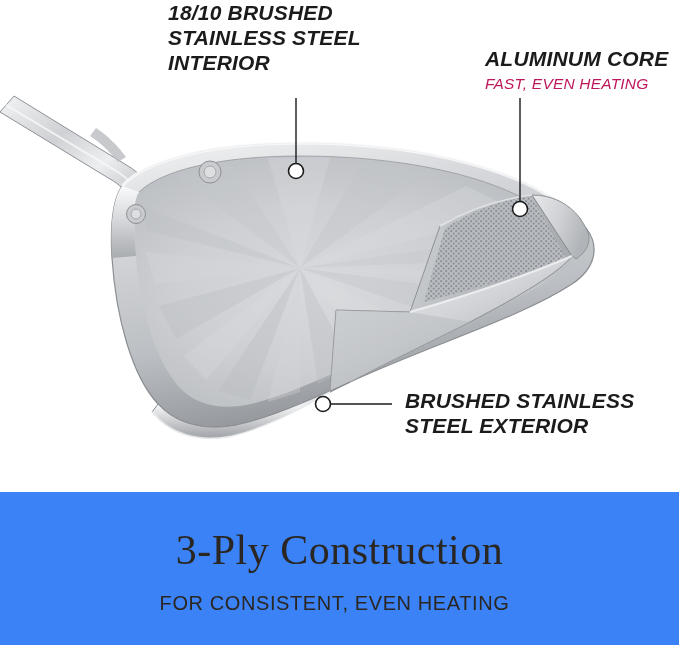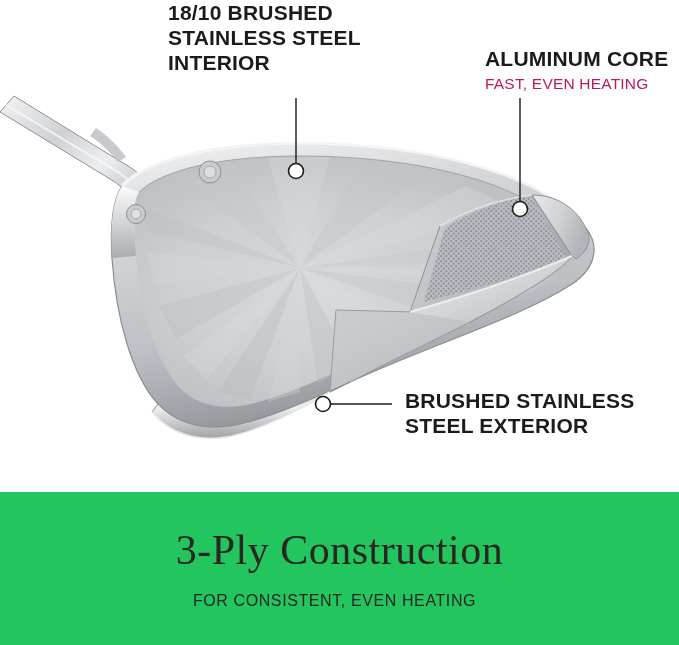--- a/index.html
+++ b/index.html
@@ -31,20 +31,21 @@
   }
 
   .pan-svg {
     position: absolute;
     left: 0; top: 0;
   }
 
   
   .callout {
     position: absolute;
+    font-style: italic;
   }
   .callout .title {
     font-family: "Liberation Sans", sans-serif;
     font-weight: 700;
     font-size: 21px;
     line-height: 25px;
     letter-spacing: 0.2px;
     color: #1b1b1b;
     text-transform: uppercase;
     margin: 0;
@@ -64,35 +65,35 @@
   #callout-core     { left: 440px; top: 46px; width: 225px; margin-left: 45px; }
   #callout-exterior { left: 405px; top: 388px; width: 268px; }
 
   
   .banner {
     position: absolute;
     left: 0;
     top: 492px;
     width: 679px;
     height: 153px;
-    background: #22c55e;
+    background: #3b82f6;
     text-align: center;
   }
   .banner-title {
     font-family: "Liberation Serif", serif;
     font-size: 42px;
     font-weight: 400;
     color: #2a2622;
     letter-spacing: 0.5px;
     margin: 0;
     padding-top: 34px;
   }
   .banner-sub {
     font-family: "Liberation Sans", sans-serif;
-    font-size: 16px;
+    font-size: 20px;
     font-weight: 400;
     letter-spacing: 0.6px;
     color: #2a2622;
     text-transform: uppercase;
     margin: 18px 10px 0 0;
   }
 </style>
 </head>
 <body>
 

